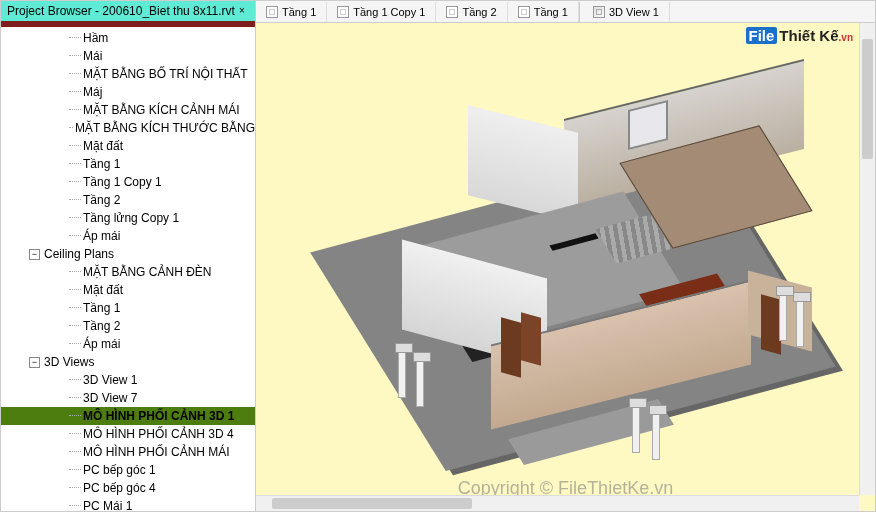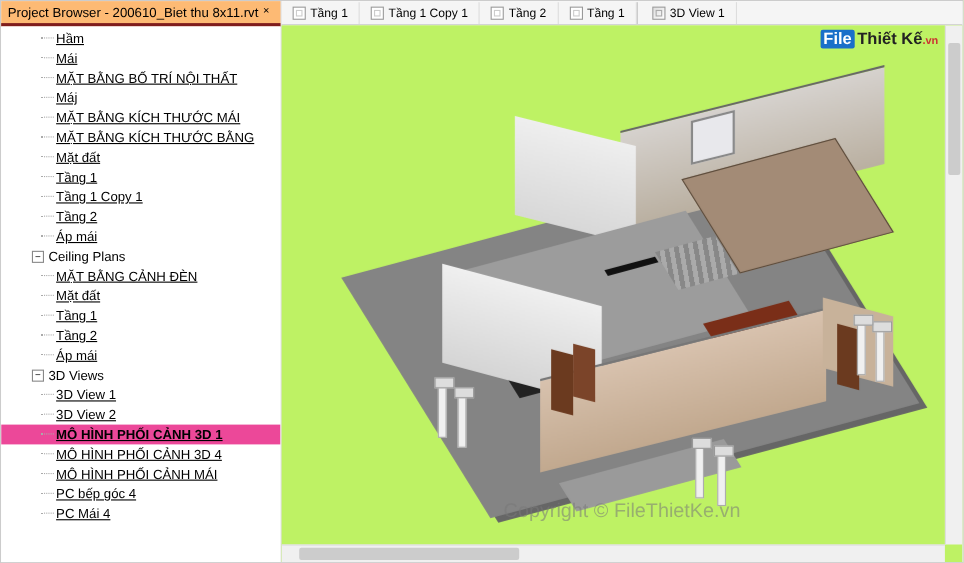--- a/index.html
+++ b/index.html
@@ -16,22 +16,22 @@
     .sidebar {
       width: 255px;
       border-right: 1px solid #ccc;
       display: flex;
       flex-direction: column;
       background: #fafafa;
     }
     .sidebar-header {
       padding: 3px 6px;
       font-size: 12px;
-      border-bottom: 3px solid #7f1d1d;
-      background: #fdba74;
+      border-bottom: 6px solid #7f1d1d;
+      background: #5eead4;
       display: flex;
       align-items: flex-end;
       justify-content: space-between;
     }
     .sidebar-header .close {
       width: 14px;
       height: 14px;
       font-size: 10px;
       text-align: center;
       line-height: 14px;
@@ -44,24 +44,24 @@
       background: #fff;
     }
     .tree-item {
       display: flex;
       align-items: center;
       padding: 1px 0;
       cursor: pointer;
       height: 18px;
       white-space: nowrap;
     }
-    .tree-item.selected { background: #ec4899; }
+    .tree-item.selected { background: #4d7c0f; }
     .tree-item.selected .label { font-weight: bold; }
     .indent-1 { padding-left: 28px; }
-    .indent-2 { padding-left: 36px; text-decoration: underline; }
+    .indent-2 { padding-left: 68px; }
     .indent-2::before {
       content: "";
       display: inline-block;
       width: 12px;
       height: 1px;
       border-top: 1px dotted #aaa;
       margin-right: 2px;
       vertical-align: middle;
     }
     .toggle {
@@ -114,21 +114,21 @@
     .tab-3d { background: linear-gradient(135deg, #ddd, #fff); }
     .tab-3d::after{ border-color:#aaa; }
     .sep {
       width: 4px;
       height: 20px;
       border-left: 1px solid #ccc;
     }
     .viewport {
       flex: 1;
       position: relative;
-      background: #bef264;
+      background: #fef9c3;
       overflow: hidden;
     }
     .scrollbar-v {
       position: absolute;
       right: 0; top: 0; bottom: 16px;
       width: 16px;
       background: #f0f0f0;
       border-left: 1px solid #ddd;
     }
     .scrollbar-v .thumb {
@@ -252,21 +252,21 @@
     .stairs{ position:absolute;width:55px;height:40px;left:290px;top:152px;background:repeating-linear-gradient(110deg,#888,#888 4px,#aaa 4px,#aaa 8px);transform:skewY(-15deg) skewX(28deg);}
     
     .pillar{ position:absolute;width:8px;height:48px;background:#f0f0f0;border:1px solid #aaa;}
     .pillar.cap::before{content:"";position:absolute;top:-8px;left:-4px;width:16px;height:8px;background:#ddd;border:1px solid #999;}
     .p1{left:82px;top:283px;} .p2{left:100px;top:292px;}
     .p3{left:316px;top:338px;} .p4{left:336px;top:345px;}
     .p5{left:480px;top:232px;} .p6{left:463px;top:226px;}
     
     .watermark {
       position: absolute;
-      left: 50%; bottom: 36px;
+      left: 50%; bottom: 12px;
       transform: translateX(-50%);
       font-size: 18px;
       color: rgba(120,120,120,0.55);
       pointer-events: none;
       white-space: nowrap;
     }
     .logo {
       position: absolute;
       top: 4px; right: 22px;
       font-weight: bold;
@@ -292,36 +292,39 @@
       <div class="tree-item indent-2">
         <span class="label">Mái</span>
       </div>
       <div class="tree-item indent-2">
         <span class="label">MẶT BẰNG BỐ TRÍ NỘI THẤT</span>
       </div>
       <div class="tree-item indent-2">
         <span class="label">Máj</span>
       </div>
       <div class="tree-item indent-2">
-        <span class="label">MẶT BẰNG KÍCH THƯỚC MÁI</span>
+        <span class="label">MẶT BẰNG KÍCH CẢNH MÁI</span>
       </div>
       <div class="tree-item indent-2">
         <span class="label">MẶT BẰNG KÍCH THƯỚC BẰNG</span>
       </div>
       <div class="tree-item indent-2">
         <span class="label">Mặt đất</span>
       </div>
       <div class="tree-item indent-2">
         <span class="label">Tầng 1</span>
       </div>
       <div class="tree-item indent-2">
         <span class="label">Tầng 1 Copy 1</span>
       </div>
       <div class="tree-item indent-2">
         <span class="label">Tầng 2</span>
+      </div>
+      <div class="tree-item indent-2">
+        <span class="label">Tầng lửng Copy 1</span>
       </div>
       <div class="tree-item indent-2">
         <span class="label">Áp mái</span>
       </div>
       <div class="tree-item indent-1">
         <span class="toggle">−</span>
         <span class="label">Ceiling Plans</span>
       </div>
       <div class="tree-item indent-2">
         <span class="label">MẶT BẰNG CẢNH ĐÈN</span>
@@ -339,36 +342,39 @@
         <span class="label">Áp mái</span>
       </div>
       <div class="tree-item indent-1">
         <span class="toggle">−</span>
         <span class="label">3D Views</span>
       </div>
       <div class="tree-item indent-2">
         <span class="label">3D View 1</span>
       </div>
       <div class="tree-item indent-2">
-        <span class="label">3D View 2</span>
+        <span class="label">3D View 7</span>
       </div>
       <div class="tree-item indent-2 selected">
         <span class="label">MÔ HÌNH PHỐI CẢNH 3D 1</span>
       </div>
       <div class="tree-item indent-2">
         <span class="label">MÔ HÌNH PHỐI CẢNH 3D 4</span>
       </div>
       <div class="tree-item indent-2">
         <span class="label">MÔ HÌNH PHỐI CẢNH MÁI</span>
       </div>
       <div class="tree-item indent-2">
+        <span class="label">PC bếp góc 1</span>
+      </div>
+      <div class="tree-item indent-2">
         <span class="label">PC bếp góc 4</span>
       </div>
       <div class="tree-item indent-2">
-        <span class="label">PC Mái 4</span>
+        <span class="label">PC Mái 1</span>
       </div>
     </div>
 </div>
 
 <div class="main">
   <div class="tabs" id="tabs">
       <div class="tab">
         <span class="tab-icon"></span>
         <span>Tầng 1</span>
       </div>

